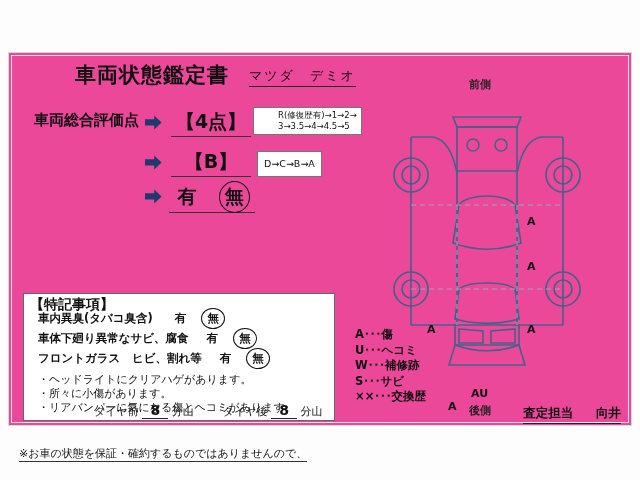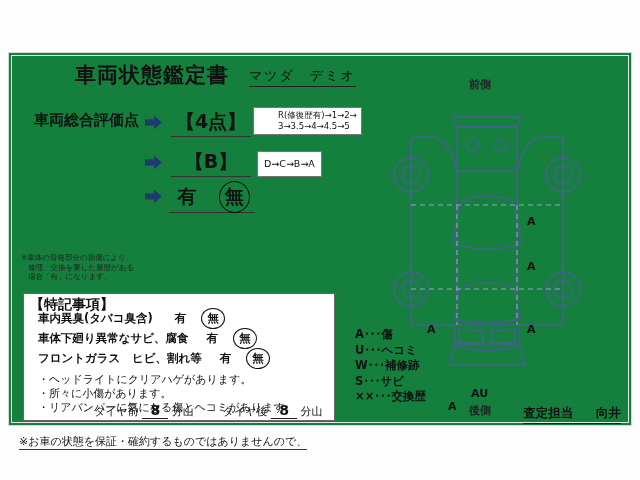--- a/index.html
+++ b/index.html
@@ -9,21 +9,21 @@
     font-family:"DejaVu Sans","Liberation Sans",sans-serif;
     color:#111;
     overflow:hidden;
   }
   .page{
     position:absolute;left:0;top:0;width:640px;height:480px;
     background:#fdfdfd;
   }
   .sheet{
     position:absolute;left:8px;top:52px;width:624px;height:374px;
-    background:#15803d;
+    background:#ec4899;
     border:1px solid #d8d8d8;
     box-sizing:border-box;
   }
   .inner-frame{
     position:absolute;left:2px;top:2px;right:2px;bottom:2px;
     border:1px solid #e6e6e6;
   }
 
   
   .left-col{position:absolute;left:4px;top:2px;width:336px;height:370px;}
@@ -98,21 +98,21 @@
   .tire-row{
     position:absolute;left:70px;top:108px;
     font-size:11px;white-space:nowrap;
   }
   .tire-val{
     display:inline-block;min-width:26px;text-align:center;
     font-size:14px;font-weight:bold;
     border-bottom:1.3px solid #222;
   }
   .disclaimer{
-    position:absolute;left:6px;top:379px;width:330px;
+    position:absolute;left:6px;top:391px;width:330px;
     font-size:11px;line-height:15px;
   }
   .disclaimer span{border-bottom:1px solid #333;display:inline-block;}
 
   
   .right-col{position:absolute;left:340px;top:2px;width:280px;height:370px;}
   .side-label{
     position:absolute;font-size:11px;font-weight:bold;color:#222;
   }
   .legend{
@@ -172,25 +172,20 @@
             <path d="M0 4.2 H9.2 V0.4 L16.6 7.4 L9.2 14.4 V10.6 H0 Z" fill="#1F3A6E"></path>
           </svg>
         </div>
         <div class="val-box" style="left:156px;top:0px;width:78px;border-bottom:1.5px solid #333;">
           <span>有</span>
           <span style="display:inline-block;width:12px;"></span>
           <span class="circled">無</span>
         </div>
       </div>
 
-      <div class="note-small">
-        <span>※車体の骨格部分の損傷により、</span>
-        <span class="ind">修理、交換を要した履歴がある</span>
-        <span class="ind">場合「有」になります。</span>
-      </div>
 
       <div class="notes-box">
         <div class="notes-head">【特記事項】</div>
 
         <div class="chk-line" style="left:14px;top:16px;">
           <span>車内異臭(タバコ臭含)</span>
           <span style="display:inline-block;width:14px;"></span>
           <span class="opt">有</span>
           <span style="display:inline-block;width:10px;"></span>
           <span class="opt circled">無</span>

